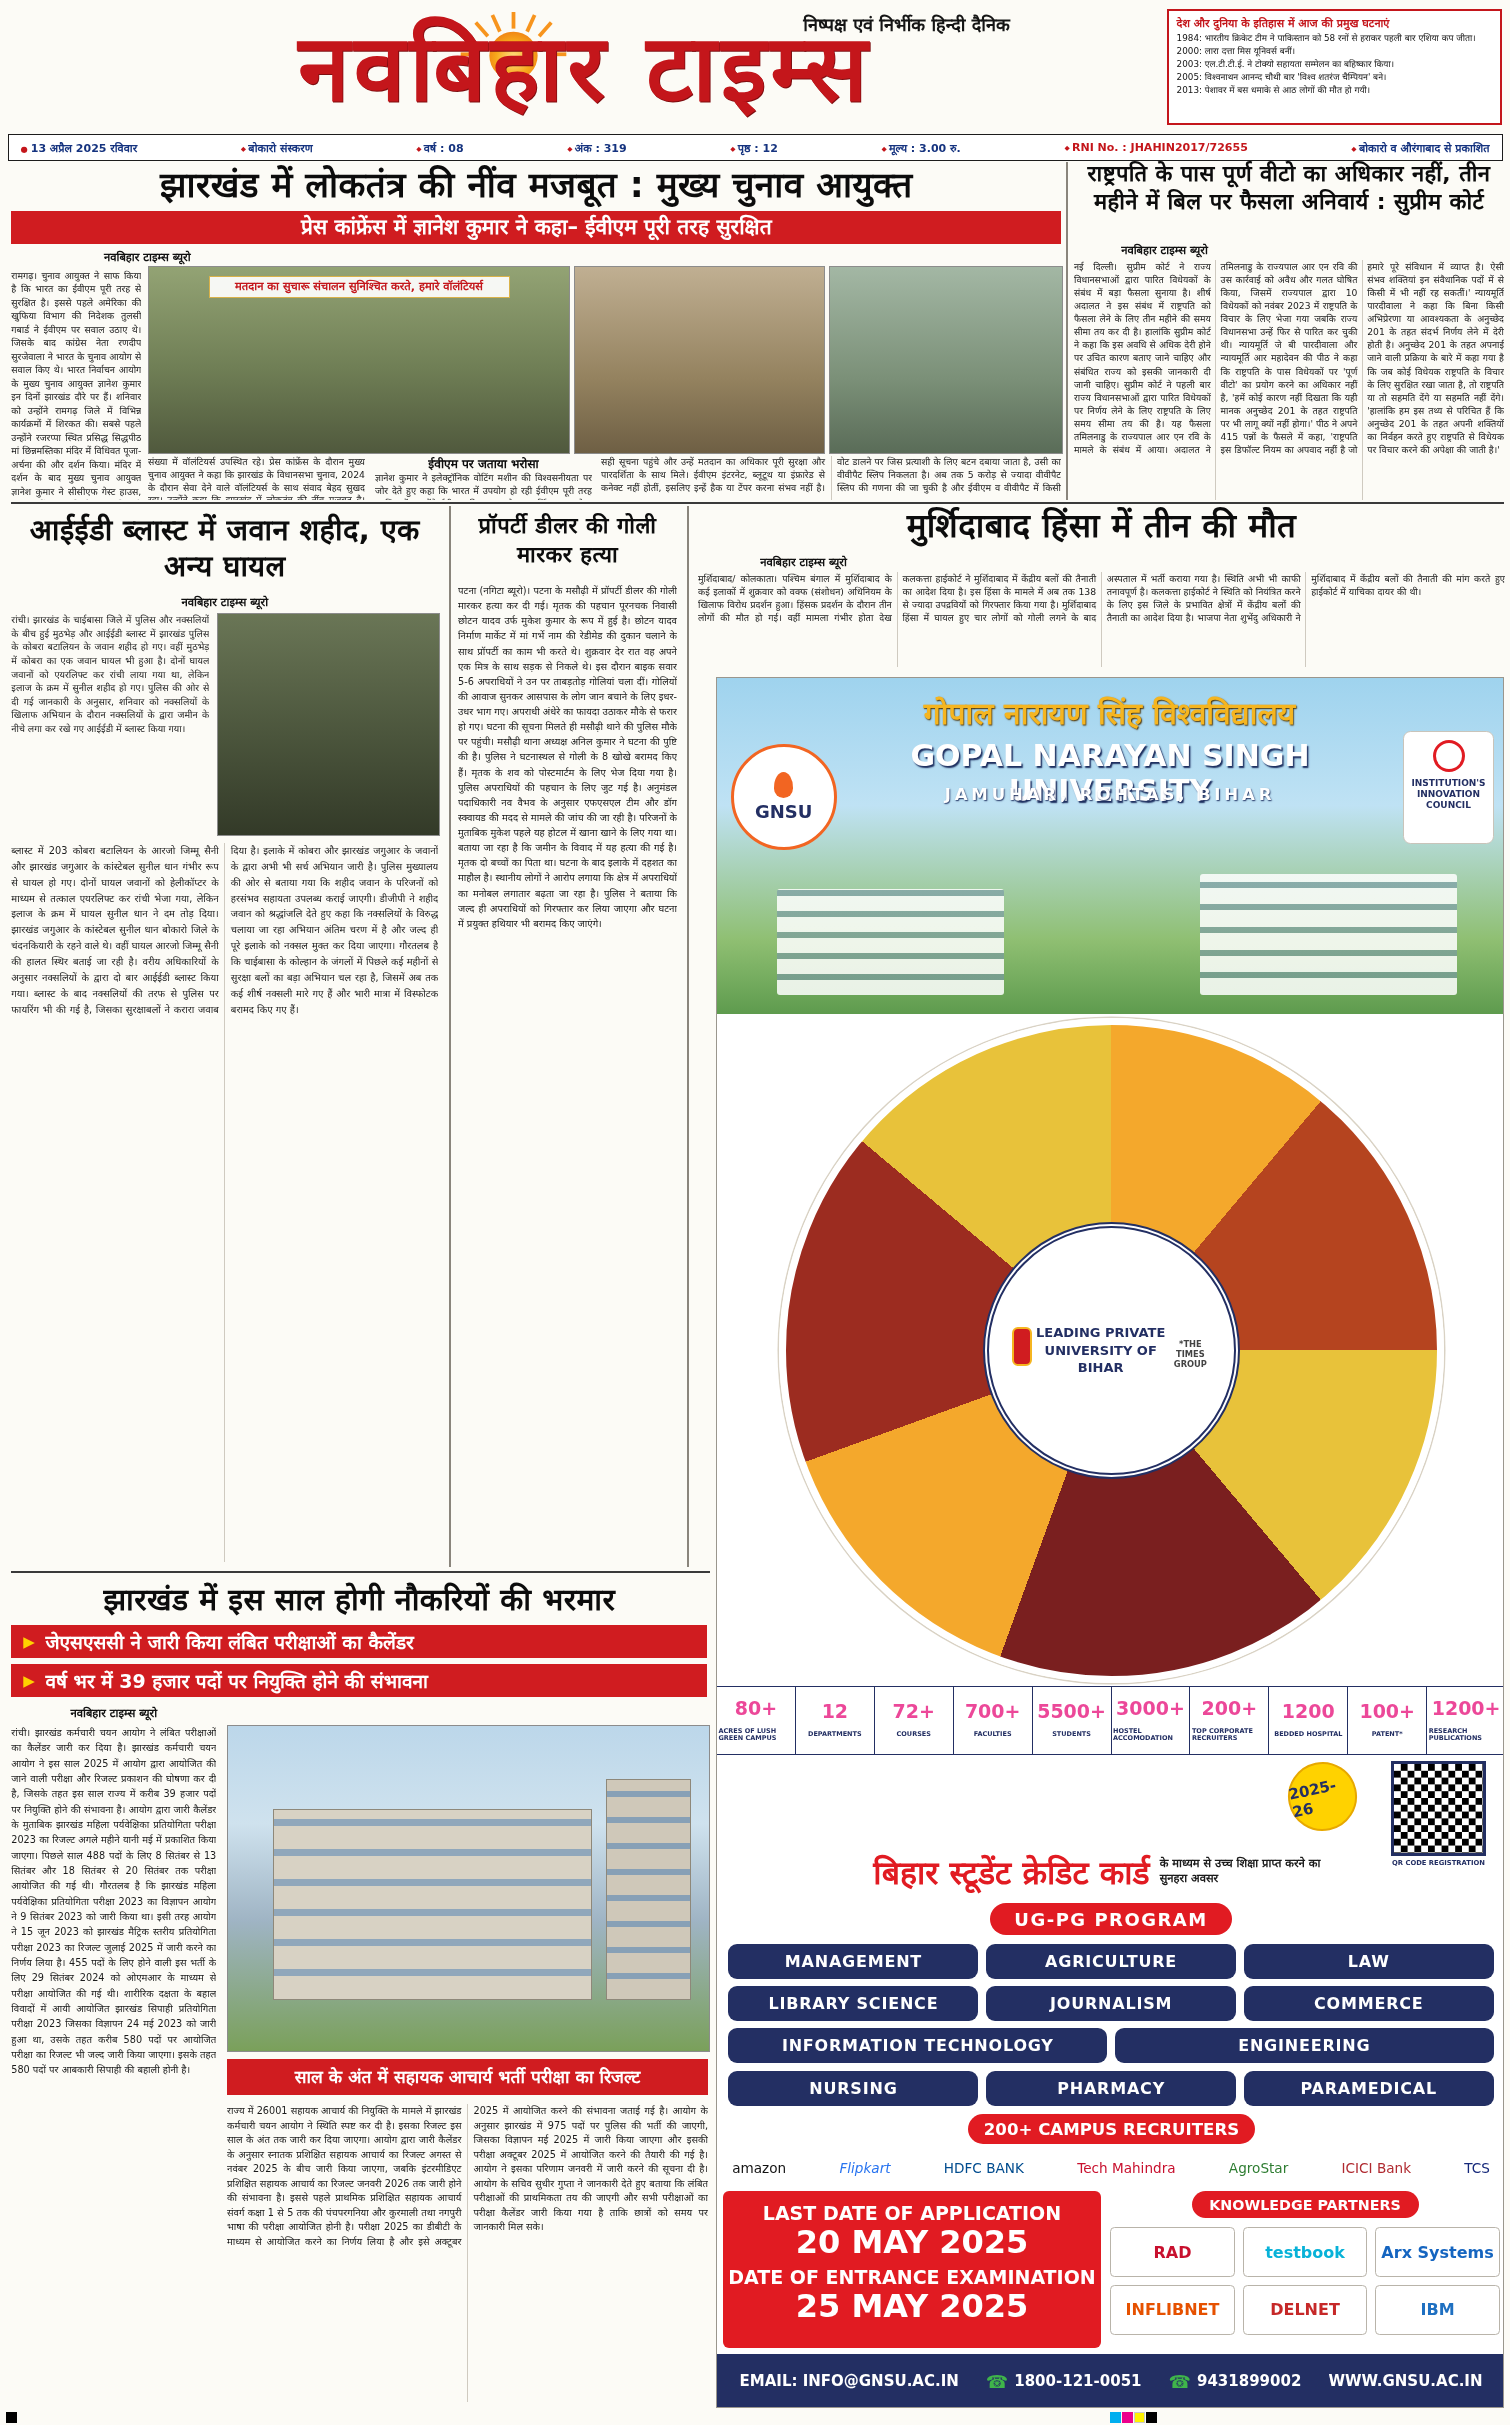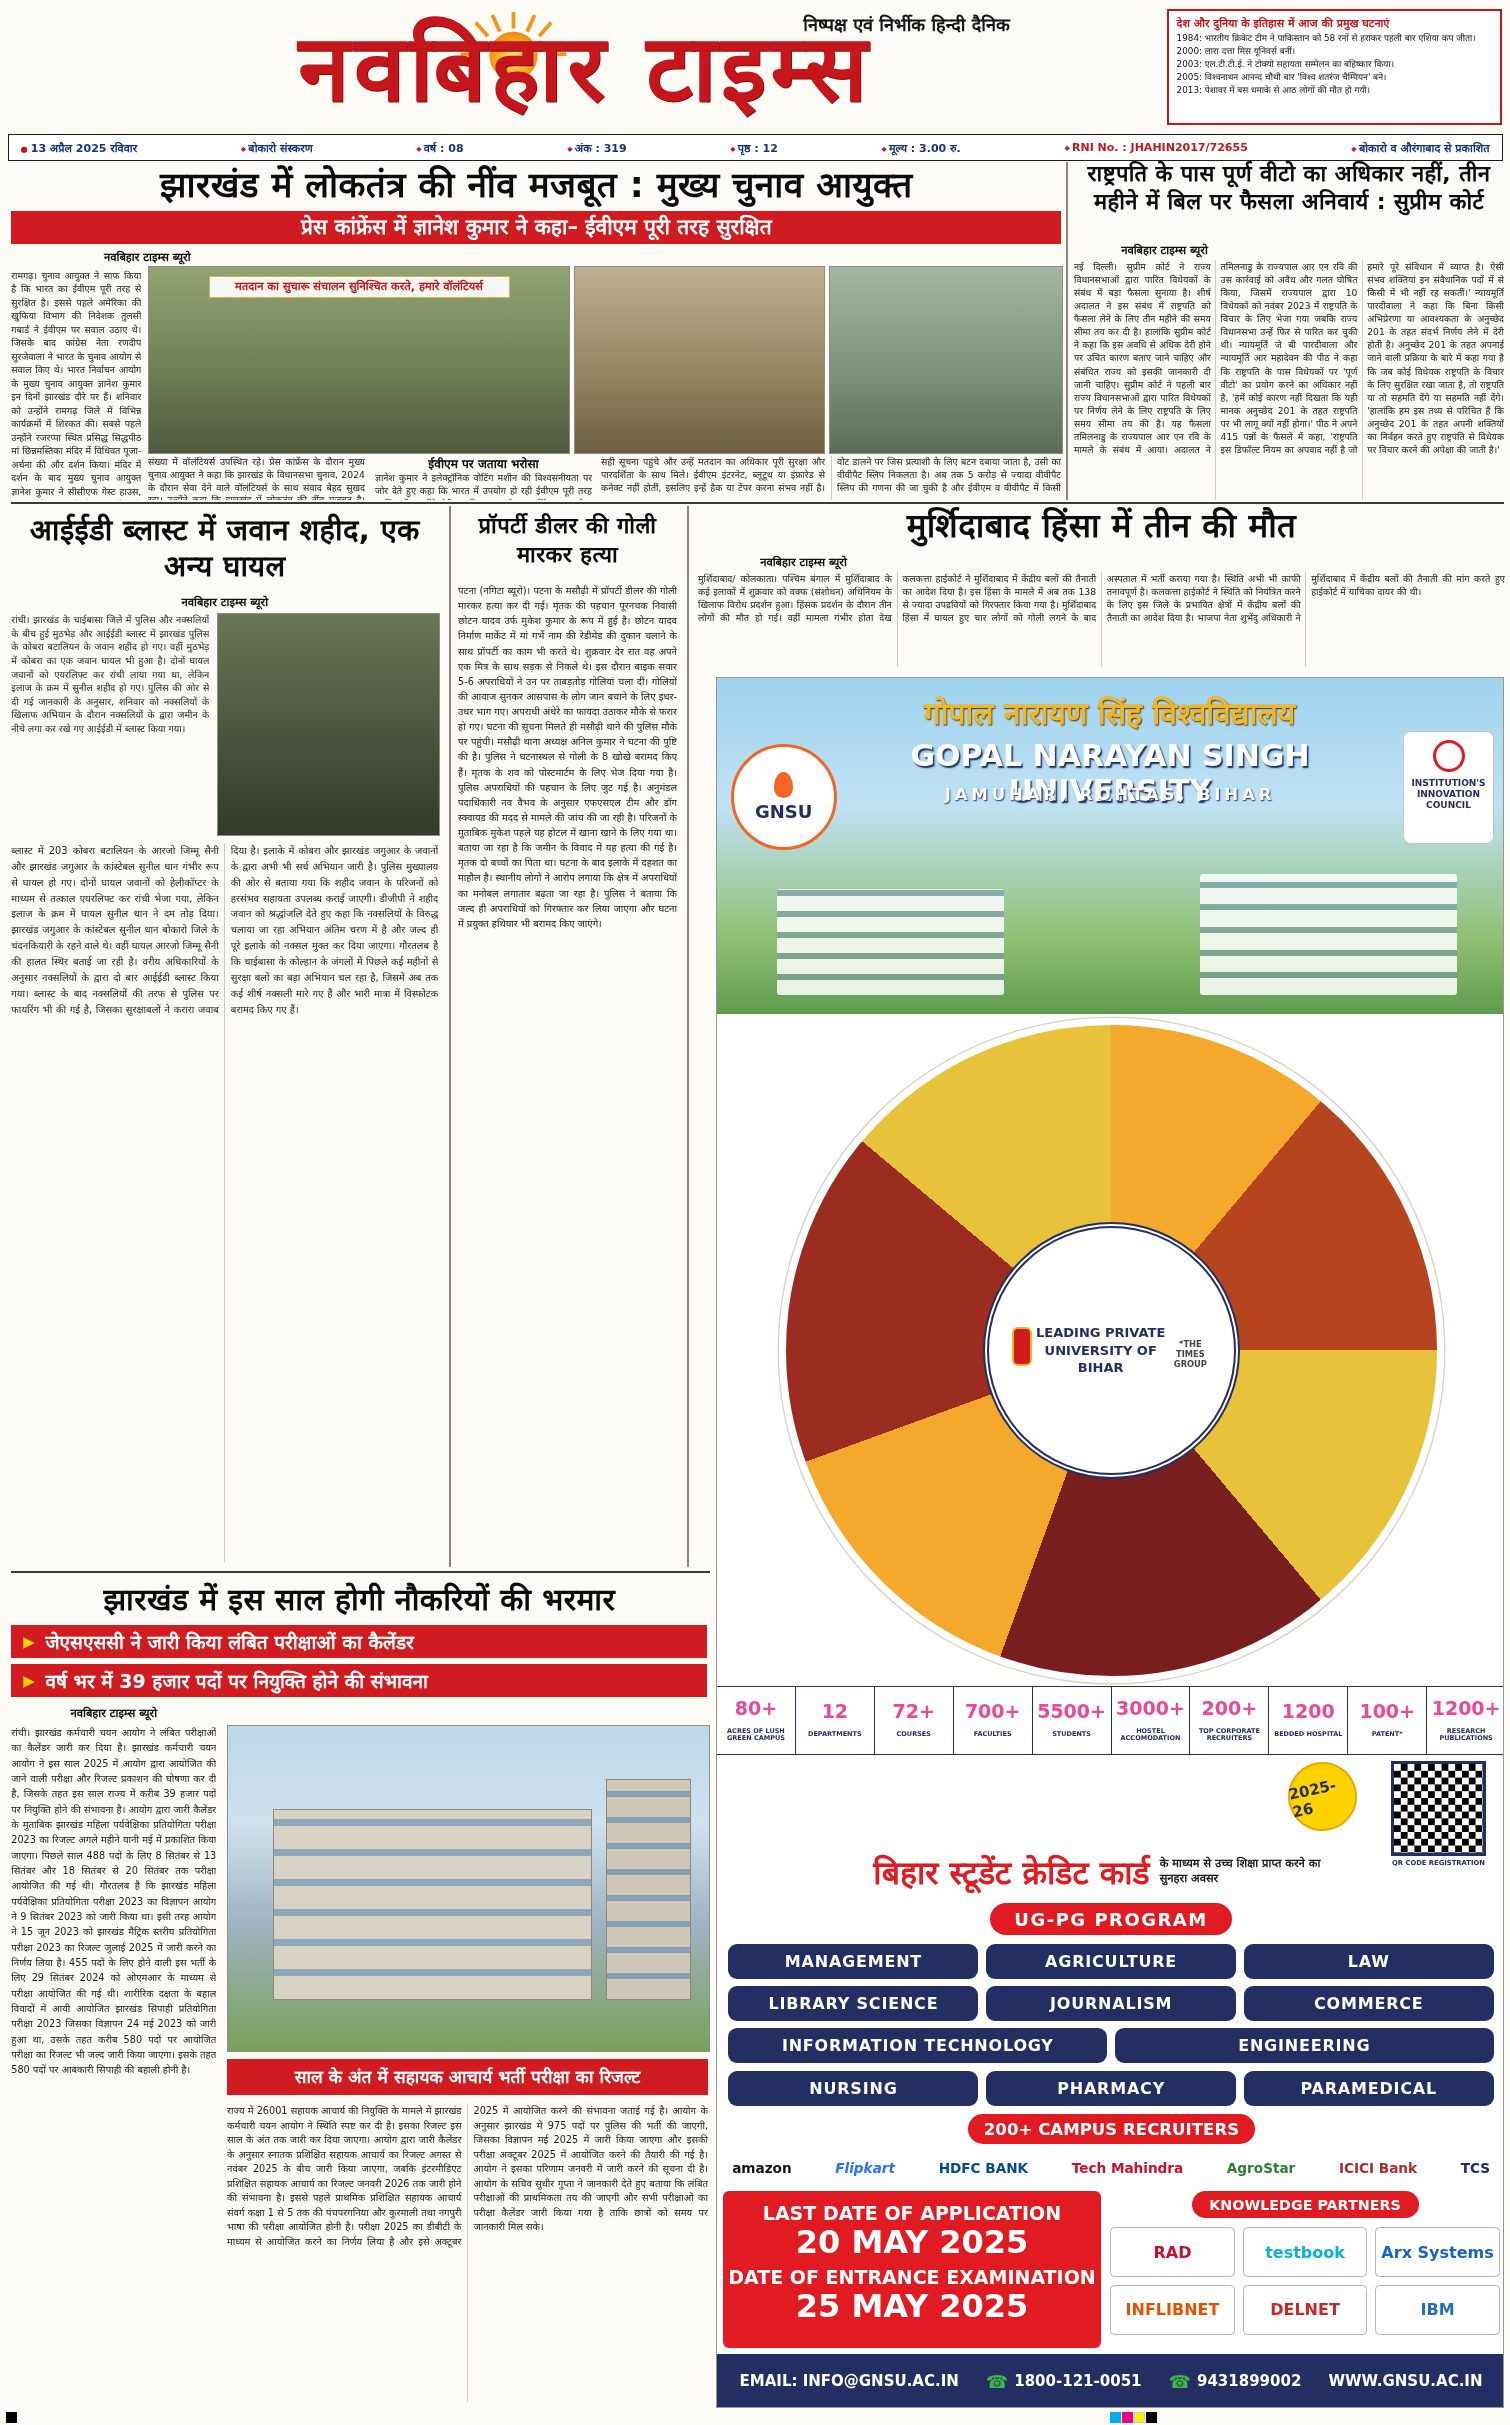--- a/index.html
+++ b/index.html
@@ -31,28 +31,28 @@
   .ib-item + .ib-item::before{content:"◆  ";color:#c4161b;font-size:6.8px;vertical-align:0.8px;}
   .ib-red{color:#c4161b;}
   
   .banner{background:rgba(255,255,255,.92);color:#c4161b;font-weight:bold;font-size:11.3px;text-align:center;
           padding:3px 6px;border:0.8px solid #d9b24a;line-height:1.25;}
   
   .ad{border:0.8px solid #9a968d;background:#fff;box-sizing:border-box;overflow:hidden;}
   .stat{flex:1;border-right:1.1px solid #232f63;display:flex;flex-direction:column;align-items:center;justify-content:center;padding:3px 1.5px;box-sizing:border-box;}
   .stat:last-child{border-right:none;}
   .sv{color:#ec4899;font-weight:bold;font-size:19px;line-height:1;}
-  .sl{color:#232f63;font-weight:bold;font-size:6.5px;text-align:center;line-height:1.15;margin-top:10px;}
+  .sl{color:#232f63;font-weight:bold;font-size:6.5px;line-height:1.15;margin-top:10px;}
   .pbtn{flex:1;margin:0 3.8px;background:#232f63;border-radius:9px;color:#fff;font-weight:bold;font-size:16px;
         display:flex;align-items:center;justify-content:center;height:35px;letter-spacing:0.8px;}
   .pill{background:#e11b22;color:#fff;font-weight:bold;border-radius:16.6px;display:flex;align-items:center;justify-content:center;}
   .qr{width:89px;height:89px;border:3px solid #232f63;background:repeating-conic-gradient(#000 0% 25%,#fff 0% 50%) 0 0/13.6px 13.6px;}
   .pbox{background:#fff;border:0.8px solid #b9b4aa;display:flex;align-items:center;justify-content:center;
         font-weight:bold;font-size:16px;height:48px;border-radius:4.5px;}
-  .rlogo{font-weight:bold;font-size:13.6px;white-space:nowrap;}
+  .rlogo{font-weight:normal;font-size:13.6px;white-space:nowrap;}
   .r-amazon{color:#131313;} .r-flipkart{color:#2874f0;font-style:italic;} .r-hdfc{color:#004c8f;}
   .r-tech{color:#c8102e;} .r-agro{color:#2e7d32;} .r-icici{color:#b02a30;} .r-tcs{color:#15287a;}
   .p-rad{color:#c8102e;} .p-testbook{color:#08b2d8;} .p-arx{color:#1565c0;}
   .p-inflibnet{color:#e65100;} .p-delnet{color:#c62828;} .p-ibm{color:#1f70c1;}
   .foot-item{display:flex;align-items:center;gap:6px;color:#fff;font-weight:bold;font-size:15px;white-space:nowrap;}
   .tel{color:#3fb54a;font-size:18px;}
   .markq{width:10.6px;height:10.6px;display:inline-block;}
 </style>
 </head>
 <body>

